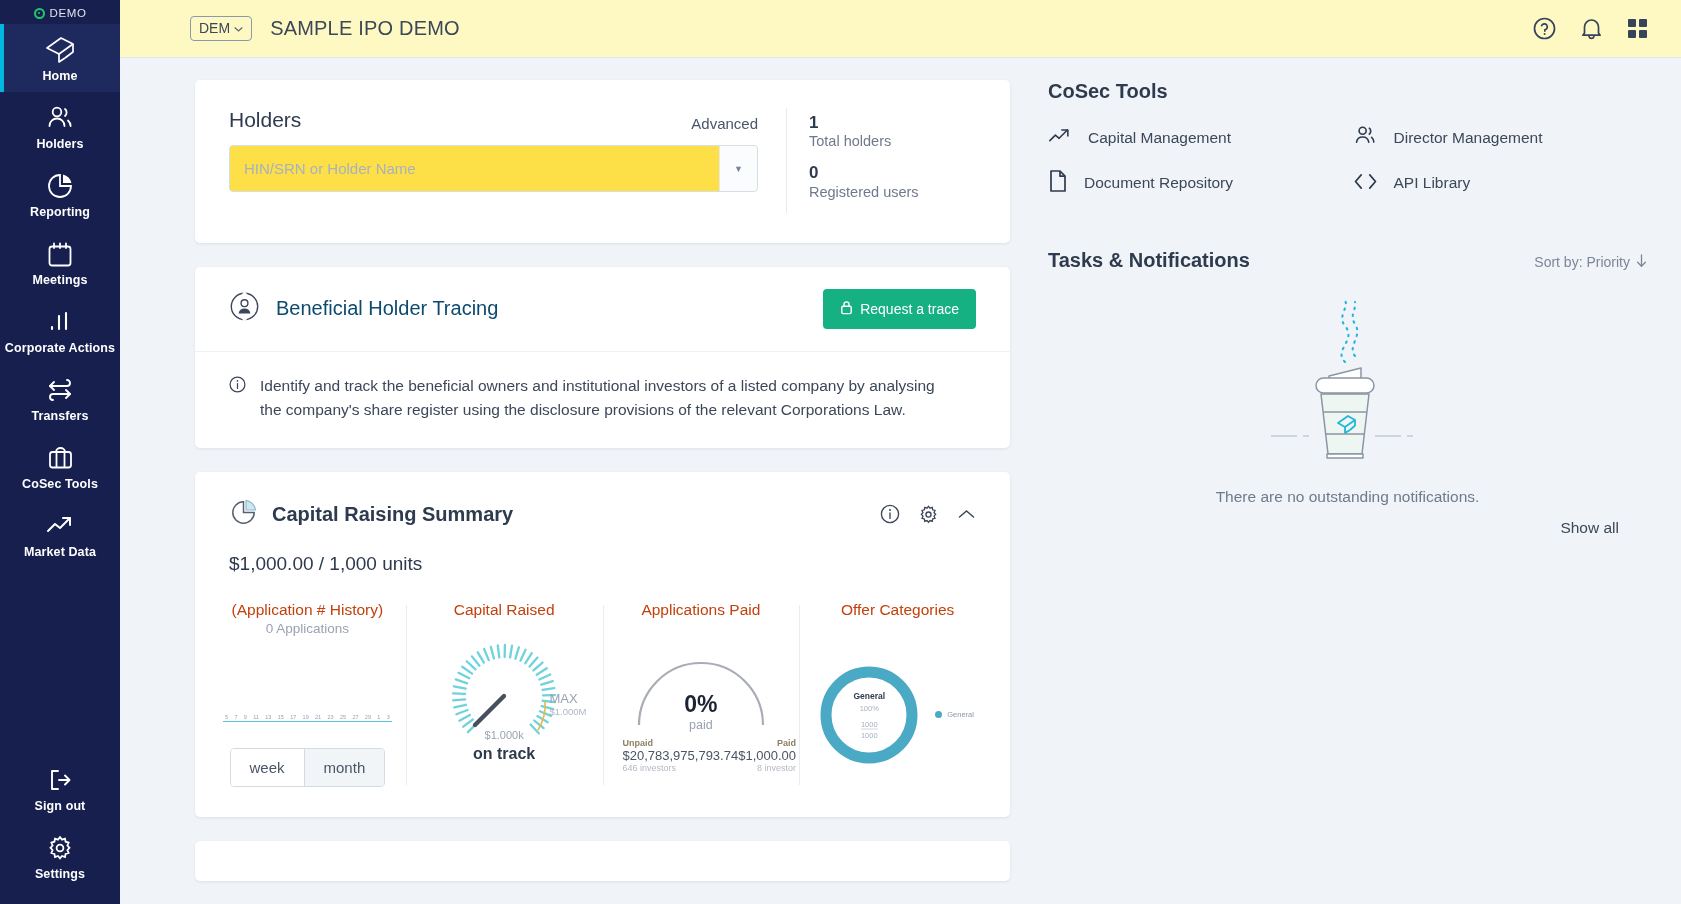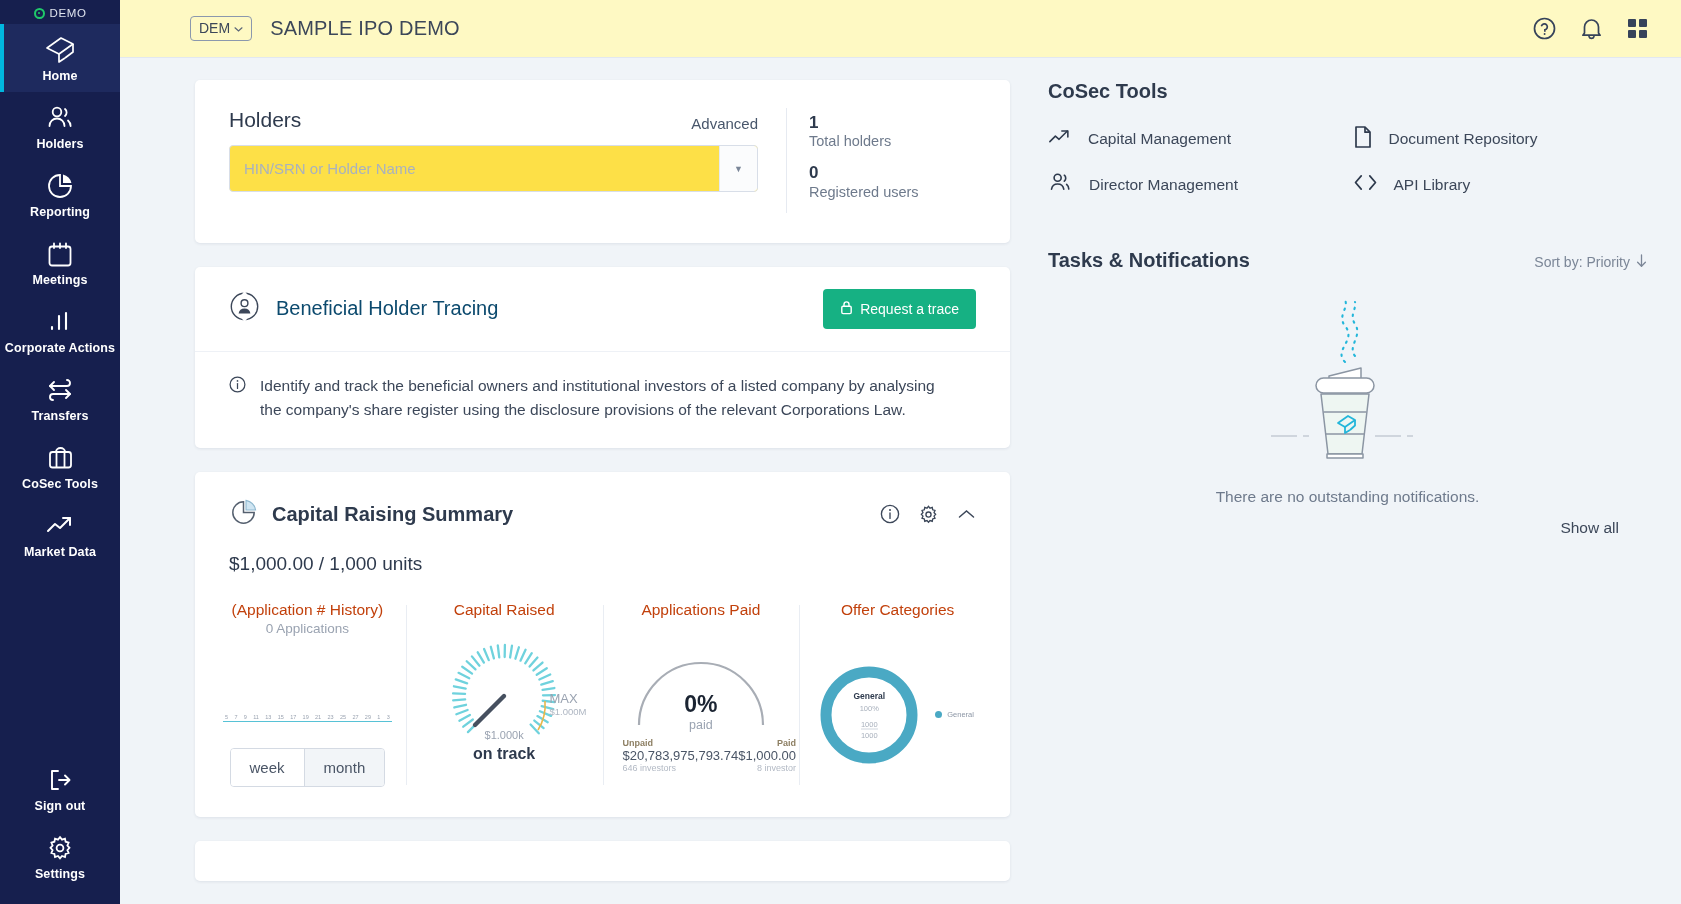--- a/index.html
+++ b/index.html
@@ -644,38 +644,38 @@
               <svg width="24" height="20" viewBox="0 0 26 20" fill="none" stroke="#2e3a4d" stroke-width="1.7" stroke-linecap="round" stroke-linejoin="round">
                 <path d="M2 15 L8 9 L12 12.5 L21 3.5"></path>
                 <path d="M15 3.5 H21.5 V10"></path>
               </svg>
             </span>
             <span class="cosec-label">Capital Management</span>
           </div>
 
           <div class="cosec-item">
             <span>
-              <svg width="20" height="24" viewBox="0 0 20 24" fill="none" stroke="#2e3a4d" stroke-width="1.7" stroke-linejoin="round">
-                <path d="M3 2 H12 L17 7.2 V22 H3 Z"></path>
-                <path d="M12 2 V7.2 H17"></path>
-              </svg>
-            </span>
-            <span class="cosec-label">Document Repository</span>
-          </div>
-
-          <div class="cosec-item">
-            <span>
               <svg width="25" height="21" viewBox="0 0 26 22" fill="none" stroke="#2e3a4d" stroke-width="1.7" stroke-linecap="round">
                 <circle cx="10" cy="6" r="3.7"></circle>
                 <path d="M3.6 18 a6.5 6.5 0 0 1 12.8 0"></path>
                 <path d="M17 3.4 a4 4 0 0 1 0 6.2"></path>
                 <path d="M19.4 13 a6.5 6.5 0 0 1 2.3 4.9"></path>
               </svg>
             </span>
             <span class="cosec-label">Director Management</span>
+          </div>
+
+          <div class="cosec-item">
+            <span>
+              <svg width="20" height="24" viewBox="0 0 20 24" fill="none" stroke="#2e3a4d" stroke-width="1.7" stroke-linejoin="round">
+                <path d="M3 2 H12 L17 7.2 V22 H3 Z"></path>
+                <path d="M12 2 V7.2 H17"></path>
+              </svg>
+            </span>
+            <span class="cosec-label">Document Repository</span>
           </div>
 
           <div class="cosec-item">
             <span>
               <svg width="25" height="19" viewBox="0 0 26 20" fill="none" stroke="#2e3a4d" stroke-width="1.8" stroke-linecap="round" stroke-linejoin="round">
                 <path d="M8.5 3 L2.5 10 L8.5 17"></path>
                 <path d="M17.5 3 L23.5 10 L17.5 17"></path>
               </svg>
             </span>
             <span class="cosec-label">API Library</span>

